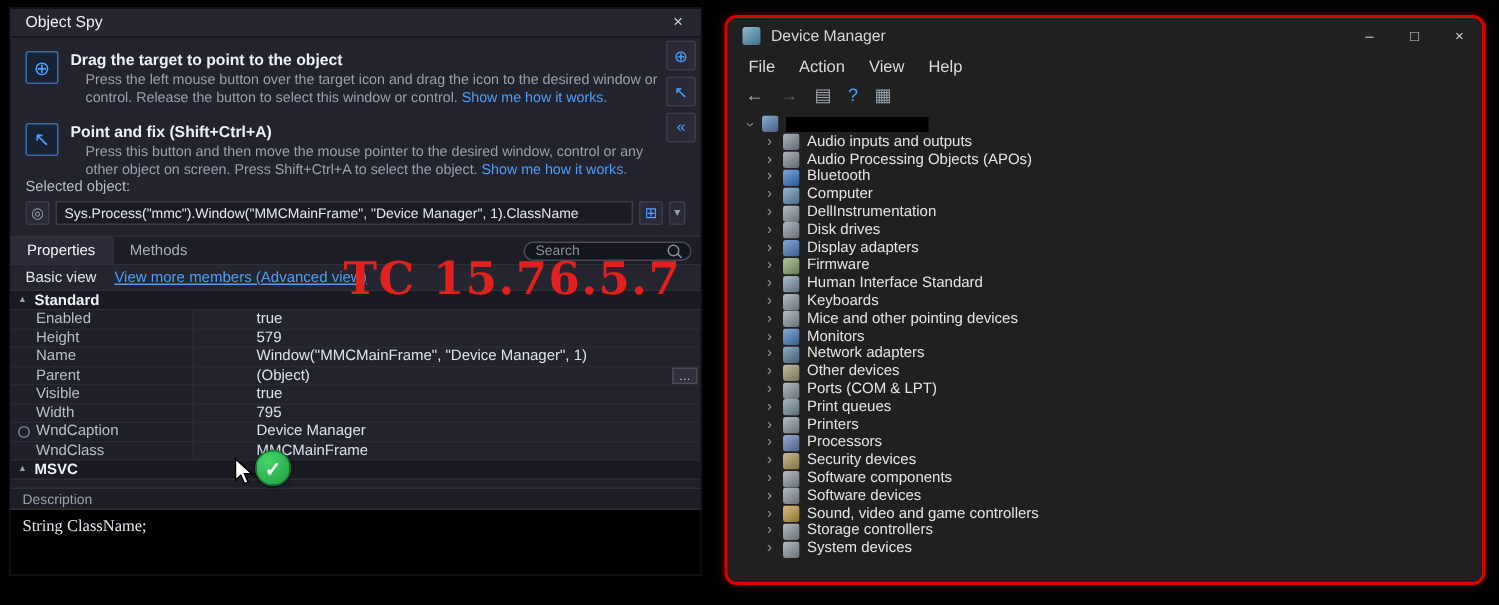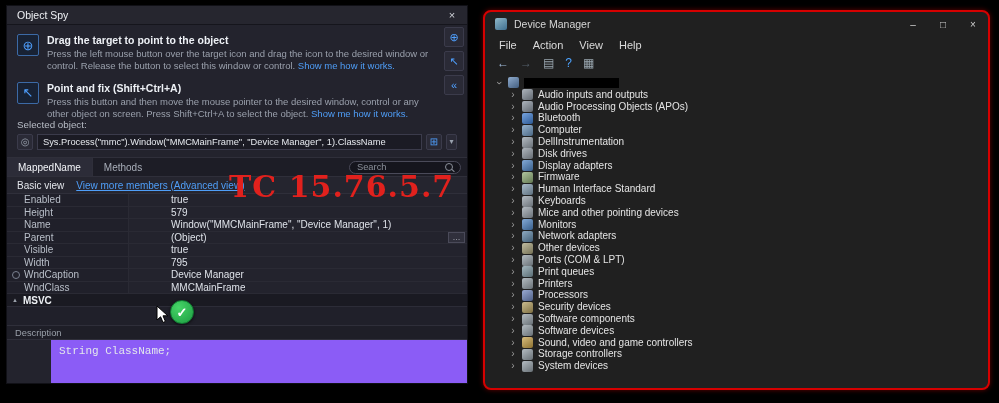--- a/index.html
+++ b/index.html
@@ -15,21 +15,21 @@
   }
   .spy-title{height:18px;display:flex;align-items:center;padding:0 8px 0 10px;
     background:#26262f;border-bottom:1px solid #15151c;flex:none;}
   .spy-title .wt{color:#eef0f4;font-size:10.5px;}
   .spy-close{margin-left:auto;color:#cfd2d8;font-size:11px;width:14px;text-align:center;cursor:pointer;}
   .spy-instr{position:relative;padding:9px 26px 0 10px;flex:none;height:94px;box-sizing:border-box;}
   .section{display:flex;gap:8px;margin-bottom:9px;}
   .section-icon{width:20px;height:20px;flex:none;border:1px solid #3c6aa6;background:#182234;
     color:#4fa0ff;display:flex;align-items:center;justify-content:center;font-size:13px;border-radius:2px;}
   .section-title{font-weight:bold;color:#edf0f5;font-size:10.5px;margin-bottom:2px;}
-  .section-body{color:#9aa0ac;font-size:9.5px;line-height:1.3;}
+  .section-body{color:#9aa0ac;font-size:9.5px;line-height:1.3;margin-left:10px;}
   .link{color:#4f9ef8;cursor:pointer;}
   .vtools{position:absolute;right:3px;top:2px;display:flex;flex-direction:column;gap:4px;}
   .vbtn{width:18px;height:18px;border:1px solid #3b3b4b;background:#2a2a36;color:#4fa0ff;
     display:flex;align-items:center;justify-content:center;font-size:11px;border-radius:2px;cursor:pointer;}
   .sel-wrap{padding:0 10px;flex:none;}
   .sel-label{color:#b8bdc6;margin-bottom:3px;font-size:9.8px;}
   .sel-row{display:flex;gap:4px;align-items:center;height:17px;}
   .sq-btn{height:16px;min-width:16px;border:1px solid #3b3b4b;background:#2a2a36;color:#9aa2ae;
     display:flex;align-items:center;justify-content:center;font-size:10px;border-radius:2px;cursor:pointer;box-sizing:border-box;}
   .sq-btn.blue{color:#4fa0ff;}
@@ -61,22 +61,22 @@
     display:flex;align-items:center;gap:4px;padding-left:5px;box-sizing:border-box;}
   .pico{width:6px;height:6px;border:1px solid #7a8190;border-radius:50%;flex:none;}
   .gval{flex:1;display:flex;align-items:center;padding-left:6px;color:#dde1e8;min-width:0;}
   .gval .valtext{white-space:nowrap;overflow:hidden;padding-left:36px;}
   .ellipsis-btn{display:none;margin-left:auto;margin-right:2px;width:15px;height:9px;
     background:#30303c;border:1px solid #4a4a59;color:#c8ccd4;font-size:8px;line-height:5px;
     align-items:center;justify-content:center;cursor:pointer;}
   .grid-filler{flex:1;background:#20202a;}
   .desc-head{height:13px;flex:none;background:#1e1e27;border-top:1px solid #2f2f3a;border-bottom:1px solid #2f2f3a;
     display:flex;align-items:center;padding-left:8px;color:#9aa0aa;font-size:9.3px;}
-  .desc-body{height:33px;flex:none;background:#8b5cf6;padding:5px 8px;color:#e2e6ec;
-    font-family:Liberation Mono, monospace;font-size:11px;margin-left:44px;}
+  .desc-body{height:33px;flex:none;background:#000000;padding:5px 8px;color:#e2e6ec;
+    font-family:Liberation Serif, serif;font-size:11px;}
   .watermark{position:absolute;left:222px;top:163px;z-index:5;pointer-events:none;
     font-family:"DejaVu Serif",serif;font-weight:bold;font-size:30px;color:#e1211d;letter-spacing:1px;}
   .check-badge{position:absolute;left:163px;top:294px;width:22px;height:22px;border-radius:50%;z-index:6;
     background:radial-gradient(circle at 35% 30%, #46d567, #1d9c42);border:1px solid #0f7a30;
     box-shadow:0 1px 3px rgba(0,0,0,.65);display:flex;align-items:center;justify-content:center;
     color:#fff;font-size:13px;font-weight:bold;}
   .cursor-svg{position:absolute;left:149px;top:299px;z-index:7;}
   
   #dm{
     position:absolute;left:483px;top:10px;width:507px;height:380px;box-sizing:border-box;
@@ -155,37 +155,41 @@
     <div class="sel-row">
       <span class="sq-btn">◎</span>
       <div class="sel-field">Sys.Process("mmc").Window("MMCMainFrame", "Device Manager", 1).ClassName</div>
       <span class="sq-btn blue">⊞</span>
       <span class="sq-btn narrow">▾</span>
     </div>
   </div>
 
   <div class="tabsbar">
     <div id="spy-tabs" style="display:flex;height:100%;">
-  <div class="tab active">MappedName</div>
+  <div class="tab active">Properties</div>
 
   <div class="tab">Methods</div>
 </div>
     <div class="searchbox">
       <input class="search-input" placeholder="Search" style="">
       <span class="mag"></span>
     </div>
   </div>
 
   <div class="viewbar">
     <span class="vlabel">Basic view</span>
     <span class="link">View more members (Advanced view)</span>
   </div>
 
   <div class="grid-wrap">
     <div id="prop-grid">
+  <div class="ghead">
+    <span class="tri">▲</span>
+    <span>Standard</span>
+  </div>
 
   <div class="grow">
     <div class="gname">
       <span class="pico" style="visibility: hidden;"></span>
       <span>Enabled</span>
     </div>
     <div class="gval">
       <span class="valtext">true</span>
 
     </div>

